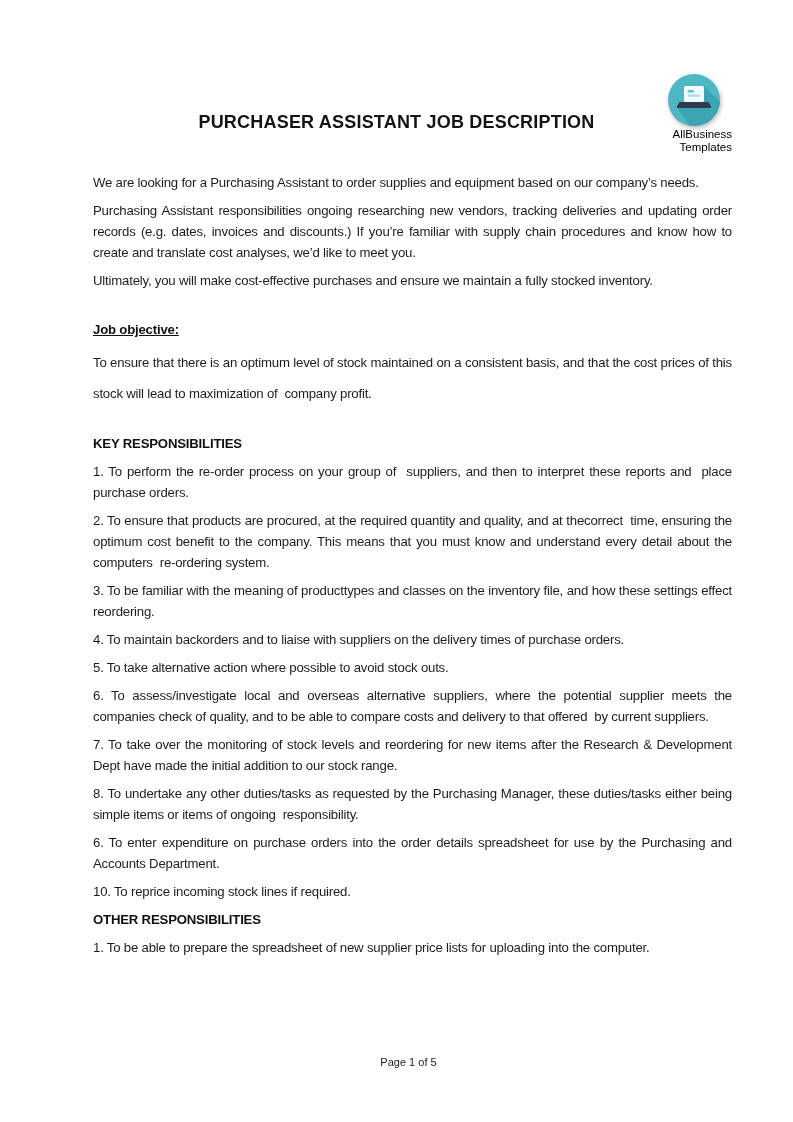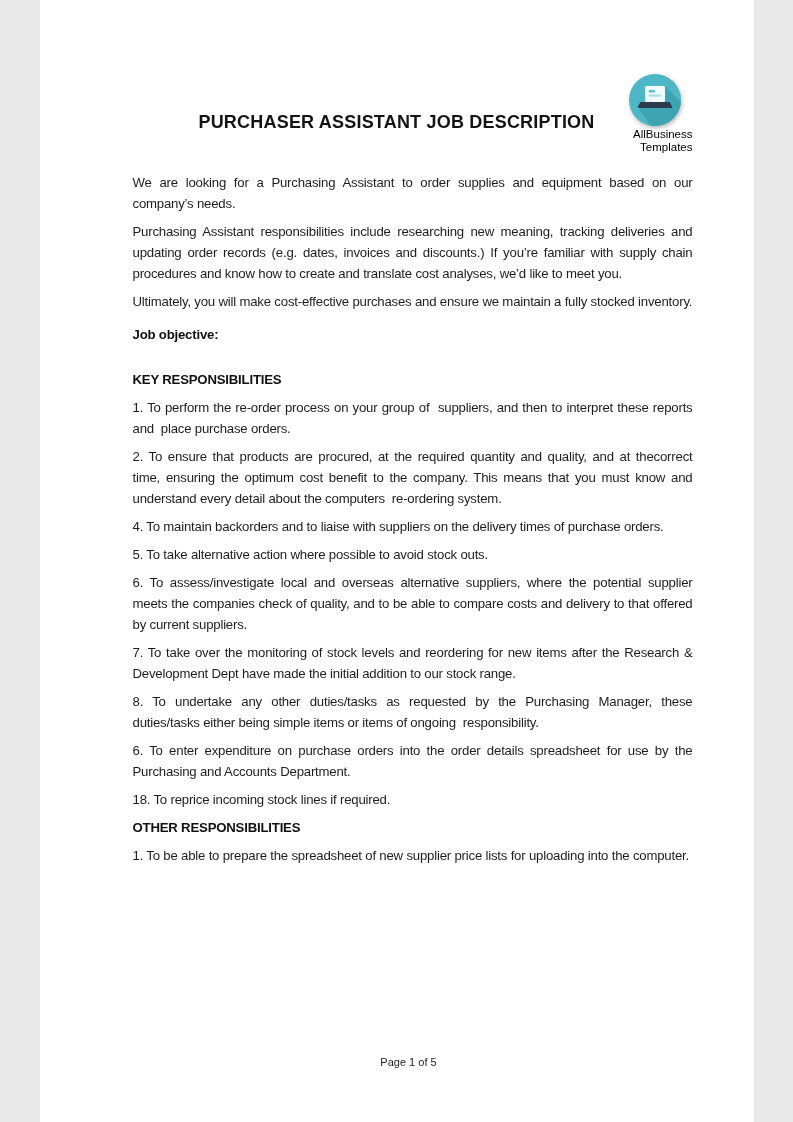--- a/index.html
+++ b/index.html
@@ -1,18 +1,18 @@
 <!DOCTYPE html>
 <html><head>
 <meta charset="utf-8">
 <style>
   html, body { margin: 0; padding: 0; background: #e9e9e9; }
   .page {
     position: relative;
-    width: 714px;
+    width: 793px;
     height: 1122px;
     margin: 0 auto;
     background: #ffffff;
     font-family: "Liberation Sans", "DejaVu Sans", sans-serif;
     color: #1d1d1d;
     overflow: hidden;
   }
   .header { position: relative; height: 160px; }
   .doc-title {
     position: absolute;
@@ -39,21 +39,21 @@
   .content { padding: 12px 61px 0 93px; }
   .para, .heading {
     font-size: 13.2px;
     line-height: 21px;
     letter-spacing: -0.2px;
     text-align: justify;
     margin: 0 0 7px 0;
     white-space: pre-wrap;
   }
   .heading { font-weight: bold; color: #111; }
-  .job-heading { margin-top: 12px; }
+  .job-heading { margin-top: 28px; text-decoration: underline; }
   .objective-body { line-height: 31px; }
   .key-heading { margin-top: 24px; }
   .footer {
     position: absolute;
     top: 1056px; left: 12px; width: 100%;
     text-align: center;
     font-size: 11px;
     color: #1d1d1d;
   }
 </style>
@@ -81,35 +81,37 @@
         <rect x="20.5" y="21.5" width="13" height="2.2" rx="1.1" fill="#a9dfe7"></rect>
         <path d="M12.5 29 H41.5 L44 33.2 Q44.8 35 42.6 35 H11.4 Q9.2 35 10 33.2 Z" fill="#2e3b4e"></path>
       </svg>
       <div class="logo-text">AllBusiness</div>
       <div class="logo-text">Templates</div>
     </div>
   </div>
 
   <div class="content">
     <p class="para">We are looking for a Purchasing Assistant to order supplies and equipment based on our company’s needs.</p>
-    <p class="para">Purchasing Assistant responsibilities include researching new meaning, tracking deliveries and updating order records (e.g. dates, invoices and discounts.) If you’re familiar with supply chain procedures and know how to create and translate cost analyses, we’d like to meet you.</p>
+    <p class="para">Purchasing Assistant responsibilities ongoing researching new vendors, tracking deliveries and updating order records (e.g. dates, invoices and discounts.) If you’re familiar with supply chain procedures and know how to create and translate cost analyses, we’d like to meet you.</p>
     <p class="para">Ultimately, you will make cost-effective purchases and ensure we maintain a fully stocked inventory.</p>
 
     <p class="heading job-heading">Job objective:</p>
+    <p class="para objective-body">To ensure that there is an optimum level of stock maintained on a consistent basis, and that the cost prices of this stock will lead to maximization of  company profit.</p>
 
     <p class="heading key-heading">KEY RESPONSIBILITIES</p>
     <p class="para">1. To perform the re-order process on your group of  suppliers, and then to interpret these reports and  place purchase orders.</p>
     <p class="para">2. To ensure that products are procured, at the required quantity and quality, and at thecorrect  time, ensuring the optimum cost benefit to the company. This means that you must know and understand every detail about the computers  re-ordering system.</p>
+    <p class="para">3. To be familiar with the meaning of producttypes and classes on the inventory file, and how these settings effect reordering.</p>
     <p class="para">4. To maintain backorders and to liaise with suppliers on the delivery times of purchase orders.</p>
     <p class="para">5. To take alternative action where possible to avoid stock outs.</p>
     <p class="para">6. To assess/investigate local and overseas alternative suppliers, where the potential supplier meets the companies check of quality, and to be able to compare costs and delivery to that offered  by current suppliers.</p>
     <p class="para">7. To take over the monitoring of stock levels and reordering for new items after the Research &amp; Development Dept have made the initial addition to our stock range.</p>
     <p class="para">8. To undertake any other duties/tasks as requested by the Purchasing Manager, these duties/tasks either being simple items or items of ongoing  responsibility.</p>
     <p class="para">6. To enter expenditure on purchase orders into the order details spreadsheet for use by the Purchasing and Accounts Department.</p>
-    <p class="para">18. To reprice incoming stock lines if required.</p>
+    <p class="para">10. To reprice incoming stock lines if required.</p>
 
     <p class="heading">OTHER RESPONSIBILITIES</p>
     <p class="para">1. To be able to prepare the spreadsheet of new supplier price lists for uploading into the computer.</p>
   </div>
 
   <div class="footer">Page 1 of 5</div>
 
 </div>
 
 </body></html>

